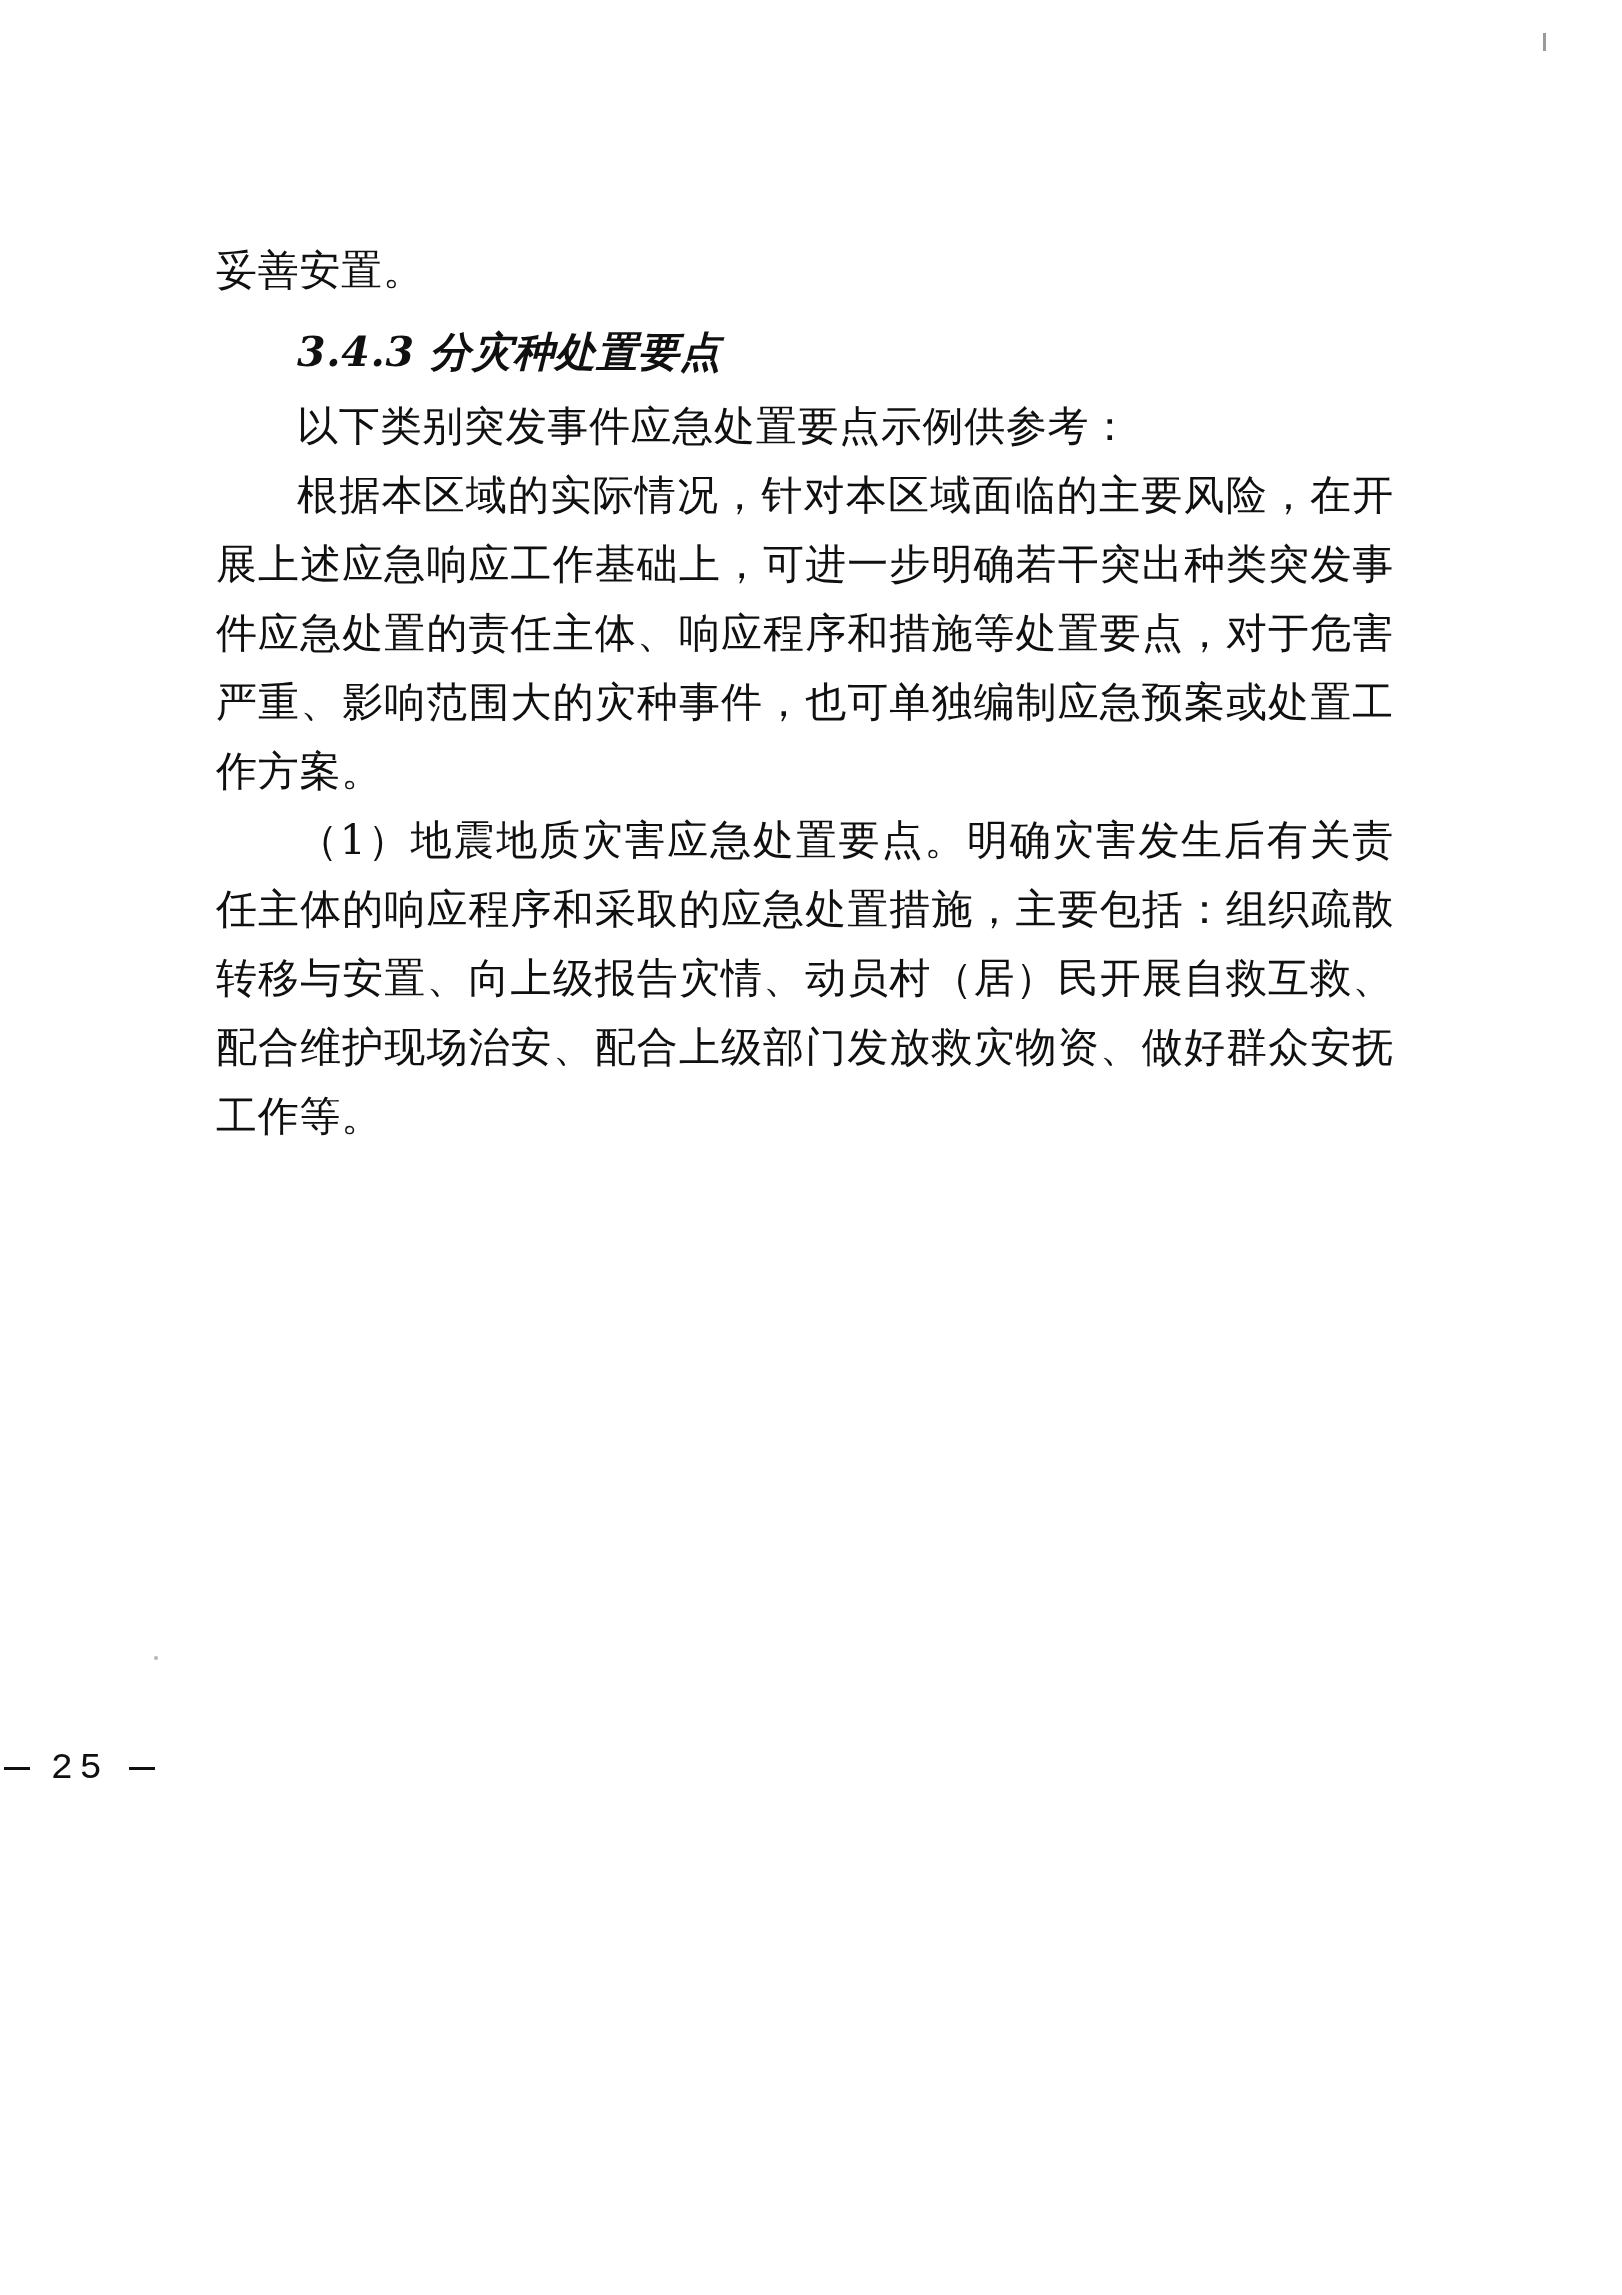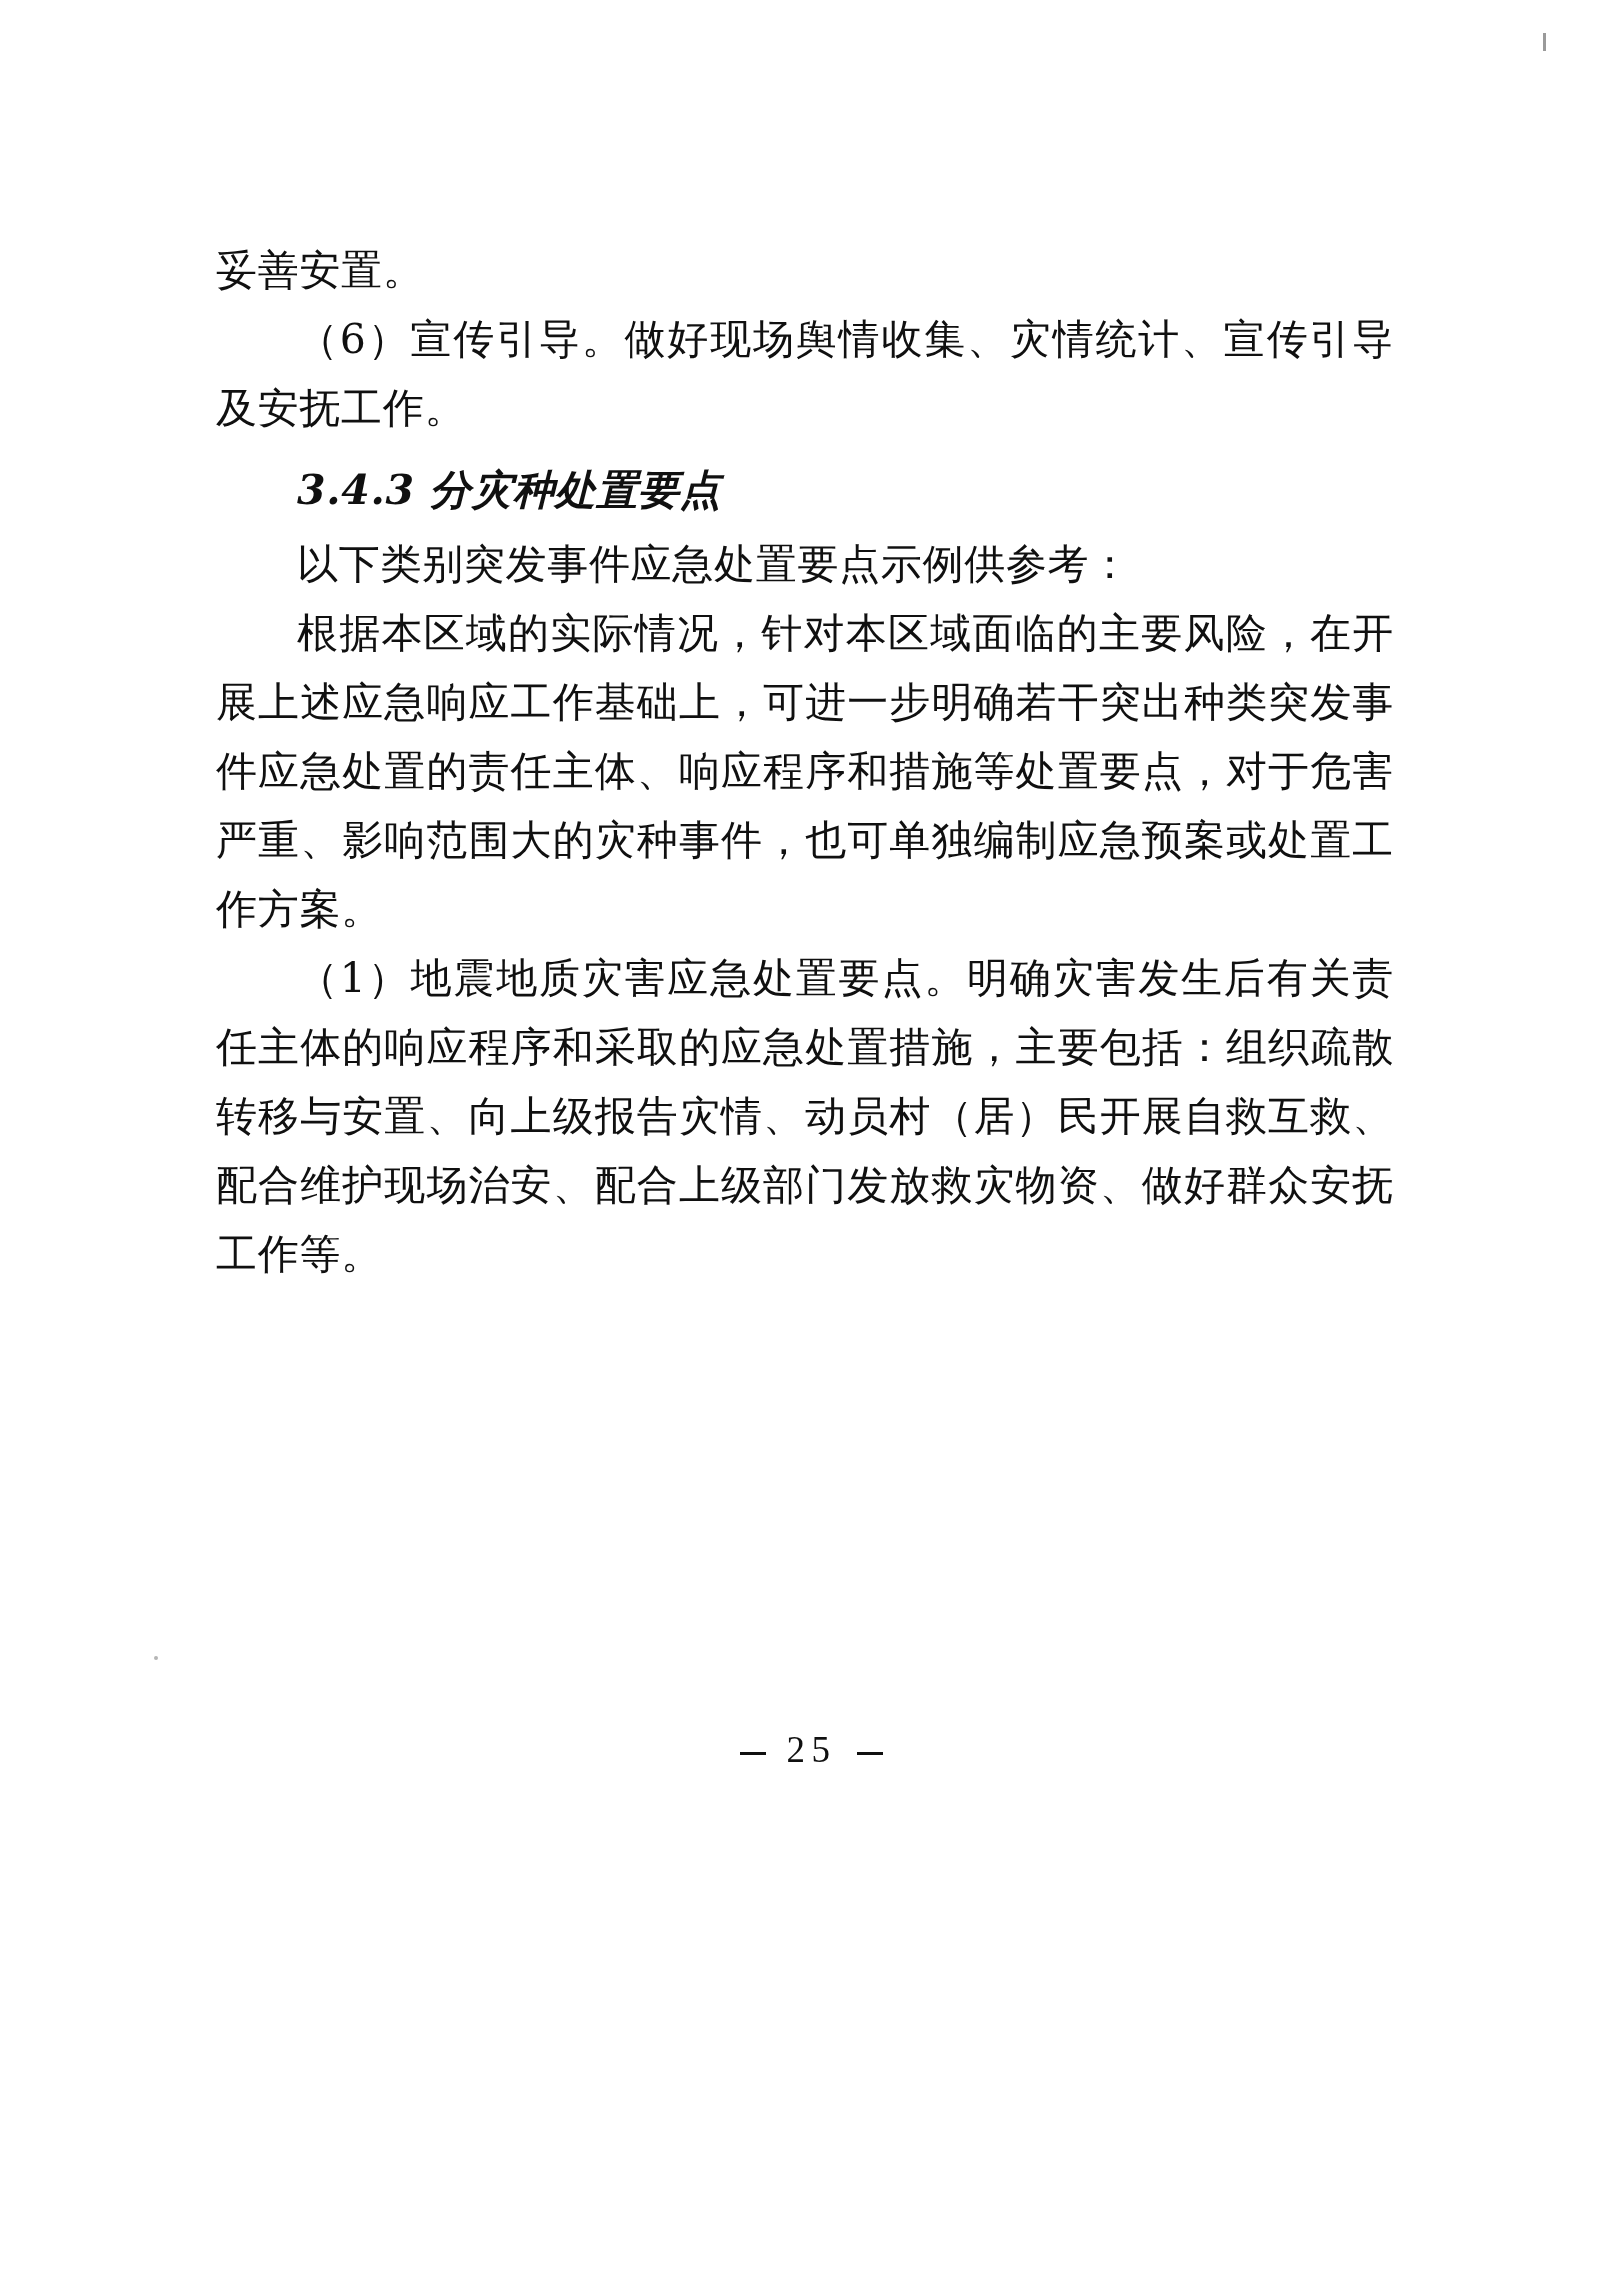--- a/index.html
+++ b/index.html
@@ -41,26 +41,26 @@
     font-weight: bold;
     margin: 11.8px 0 3.9px 0;
     text-indent: 81px;
     letter-spacing: 0.7px;
     font-style: italic;
   }
   .footer {
     position: absolute;
     left: 0;
     right: 0;
-    bottom: 128px;
-    text-align: center;
+    bottom: 110px;
+    text-align: left;
     font-size: 37px;
     letter-spacing: 6.5px;
     color: #101010;
-    font-family: Liberation Serif, serif;
+    font-family: Liberation Mono, monospace;
   }
   .footer .pageno {
     display: inline-block;
     padding: 0 17px;
   }
   .dash {
     display: inline-block;
     width: 26px;
     height: 2.6px;
     background: #101010;
@@ -90,21 +90,20 @@
 
 <div class="page">
 
   <div class="mark-top"></div>
   <div class="mark-left"></div>
 
   <div class="content">
 
     <p class="para">妥善安置。</p>
 
-    <p class="para indent">（6）宣传引导。做好现场舆情收集、灾情统计、宣传引导及安抚工作。</p>
 
     <h2 class="heading">3.4.3 分灾种处置要点</h2>
 
     <p class="para indent">以下类别突发事件应急处置要点示例供参考：</p>
 
     <p class="para indent">根据本区域的实际情况，针对本区域面临的主要风险，在开展上述应急响应工作基础上，可进一步明确若干突出种类突发事件应急处置的责任主体、响应程序和措施等处置要点，对于危害严重、影响范围大的灾种事件，也可单独编制应急预案或处置工作方案。</p>
 
     <p class="para indent">（1）地震地质灾害应急处置要点。明确灾害发生后有关责任主体的响应程序和采取的应急处置措施，主要包括：组织疏散转移与安置、向上级报告灾情、动员村（居）民开展自救互救、配合维护现场治安、配合上级部门发放救灾物资、做好群众安抚工作等。</p>
 
 

